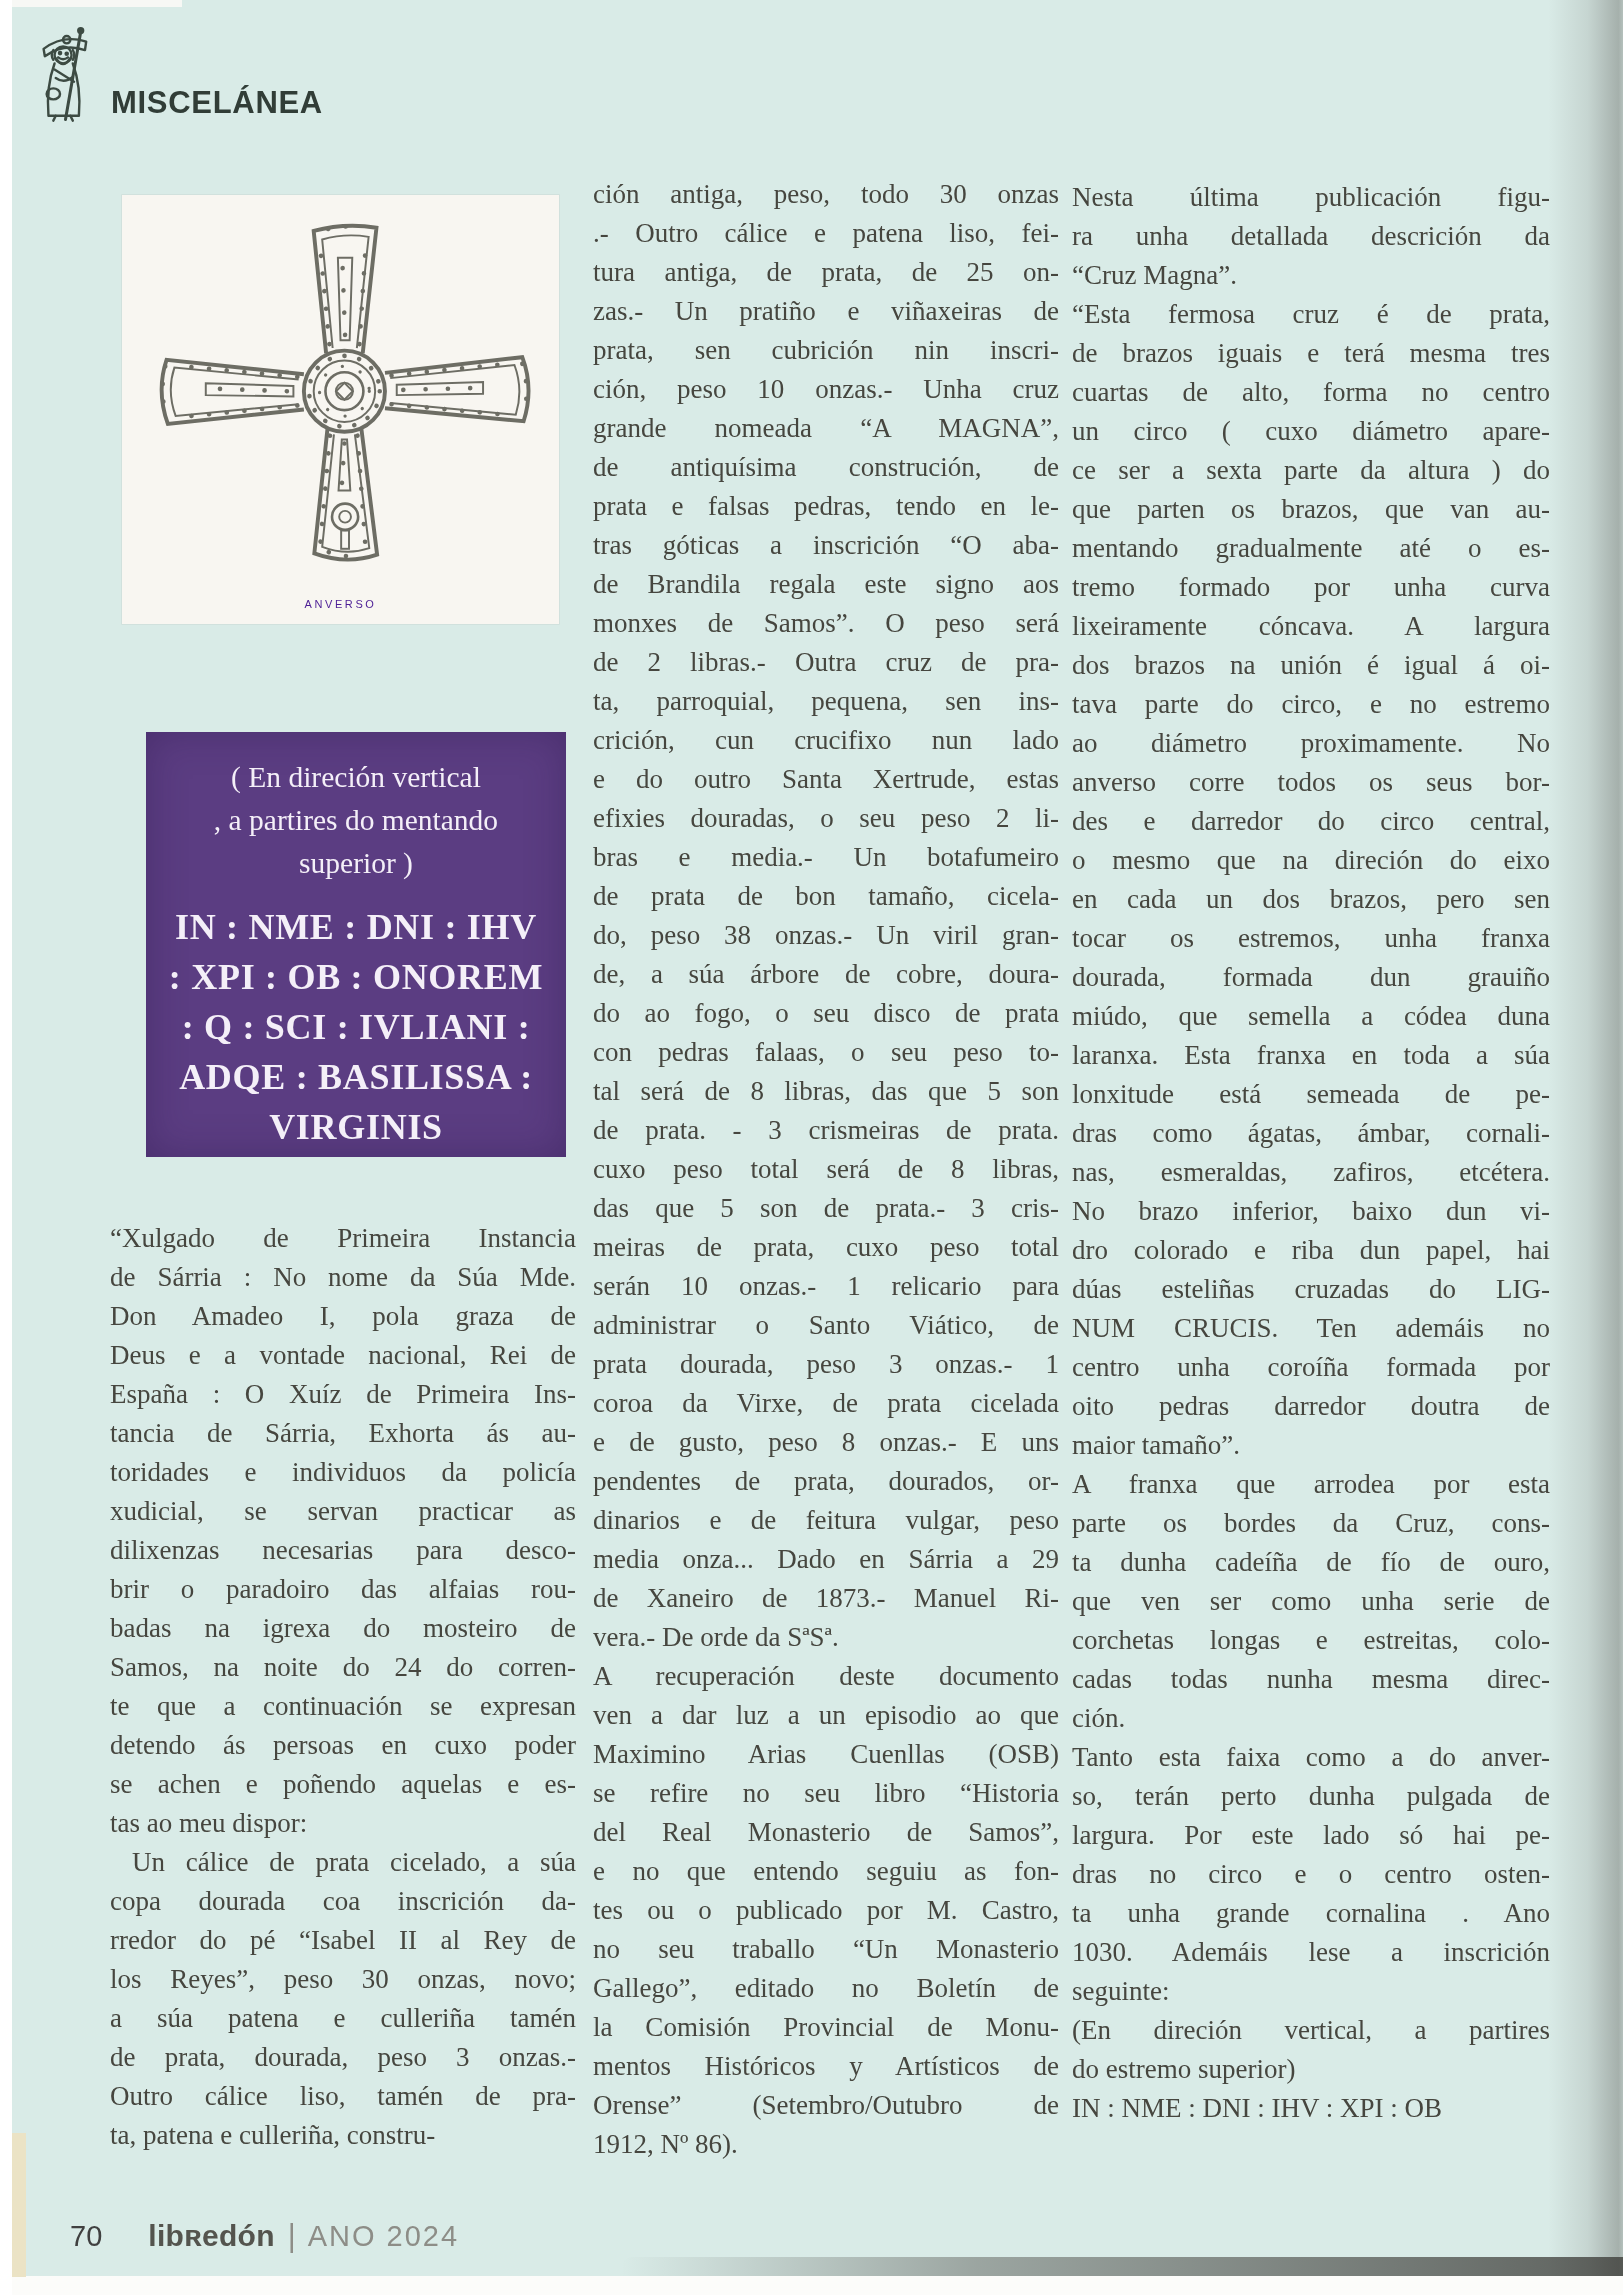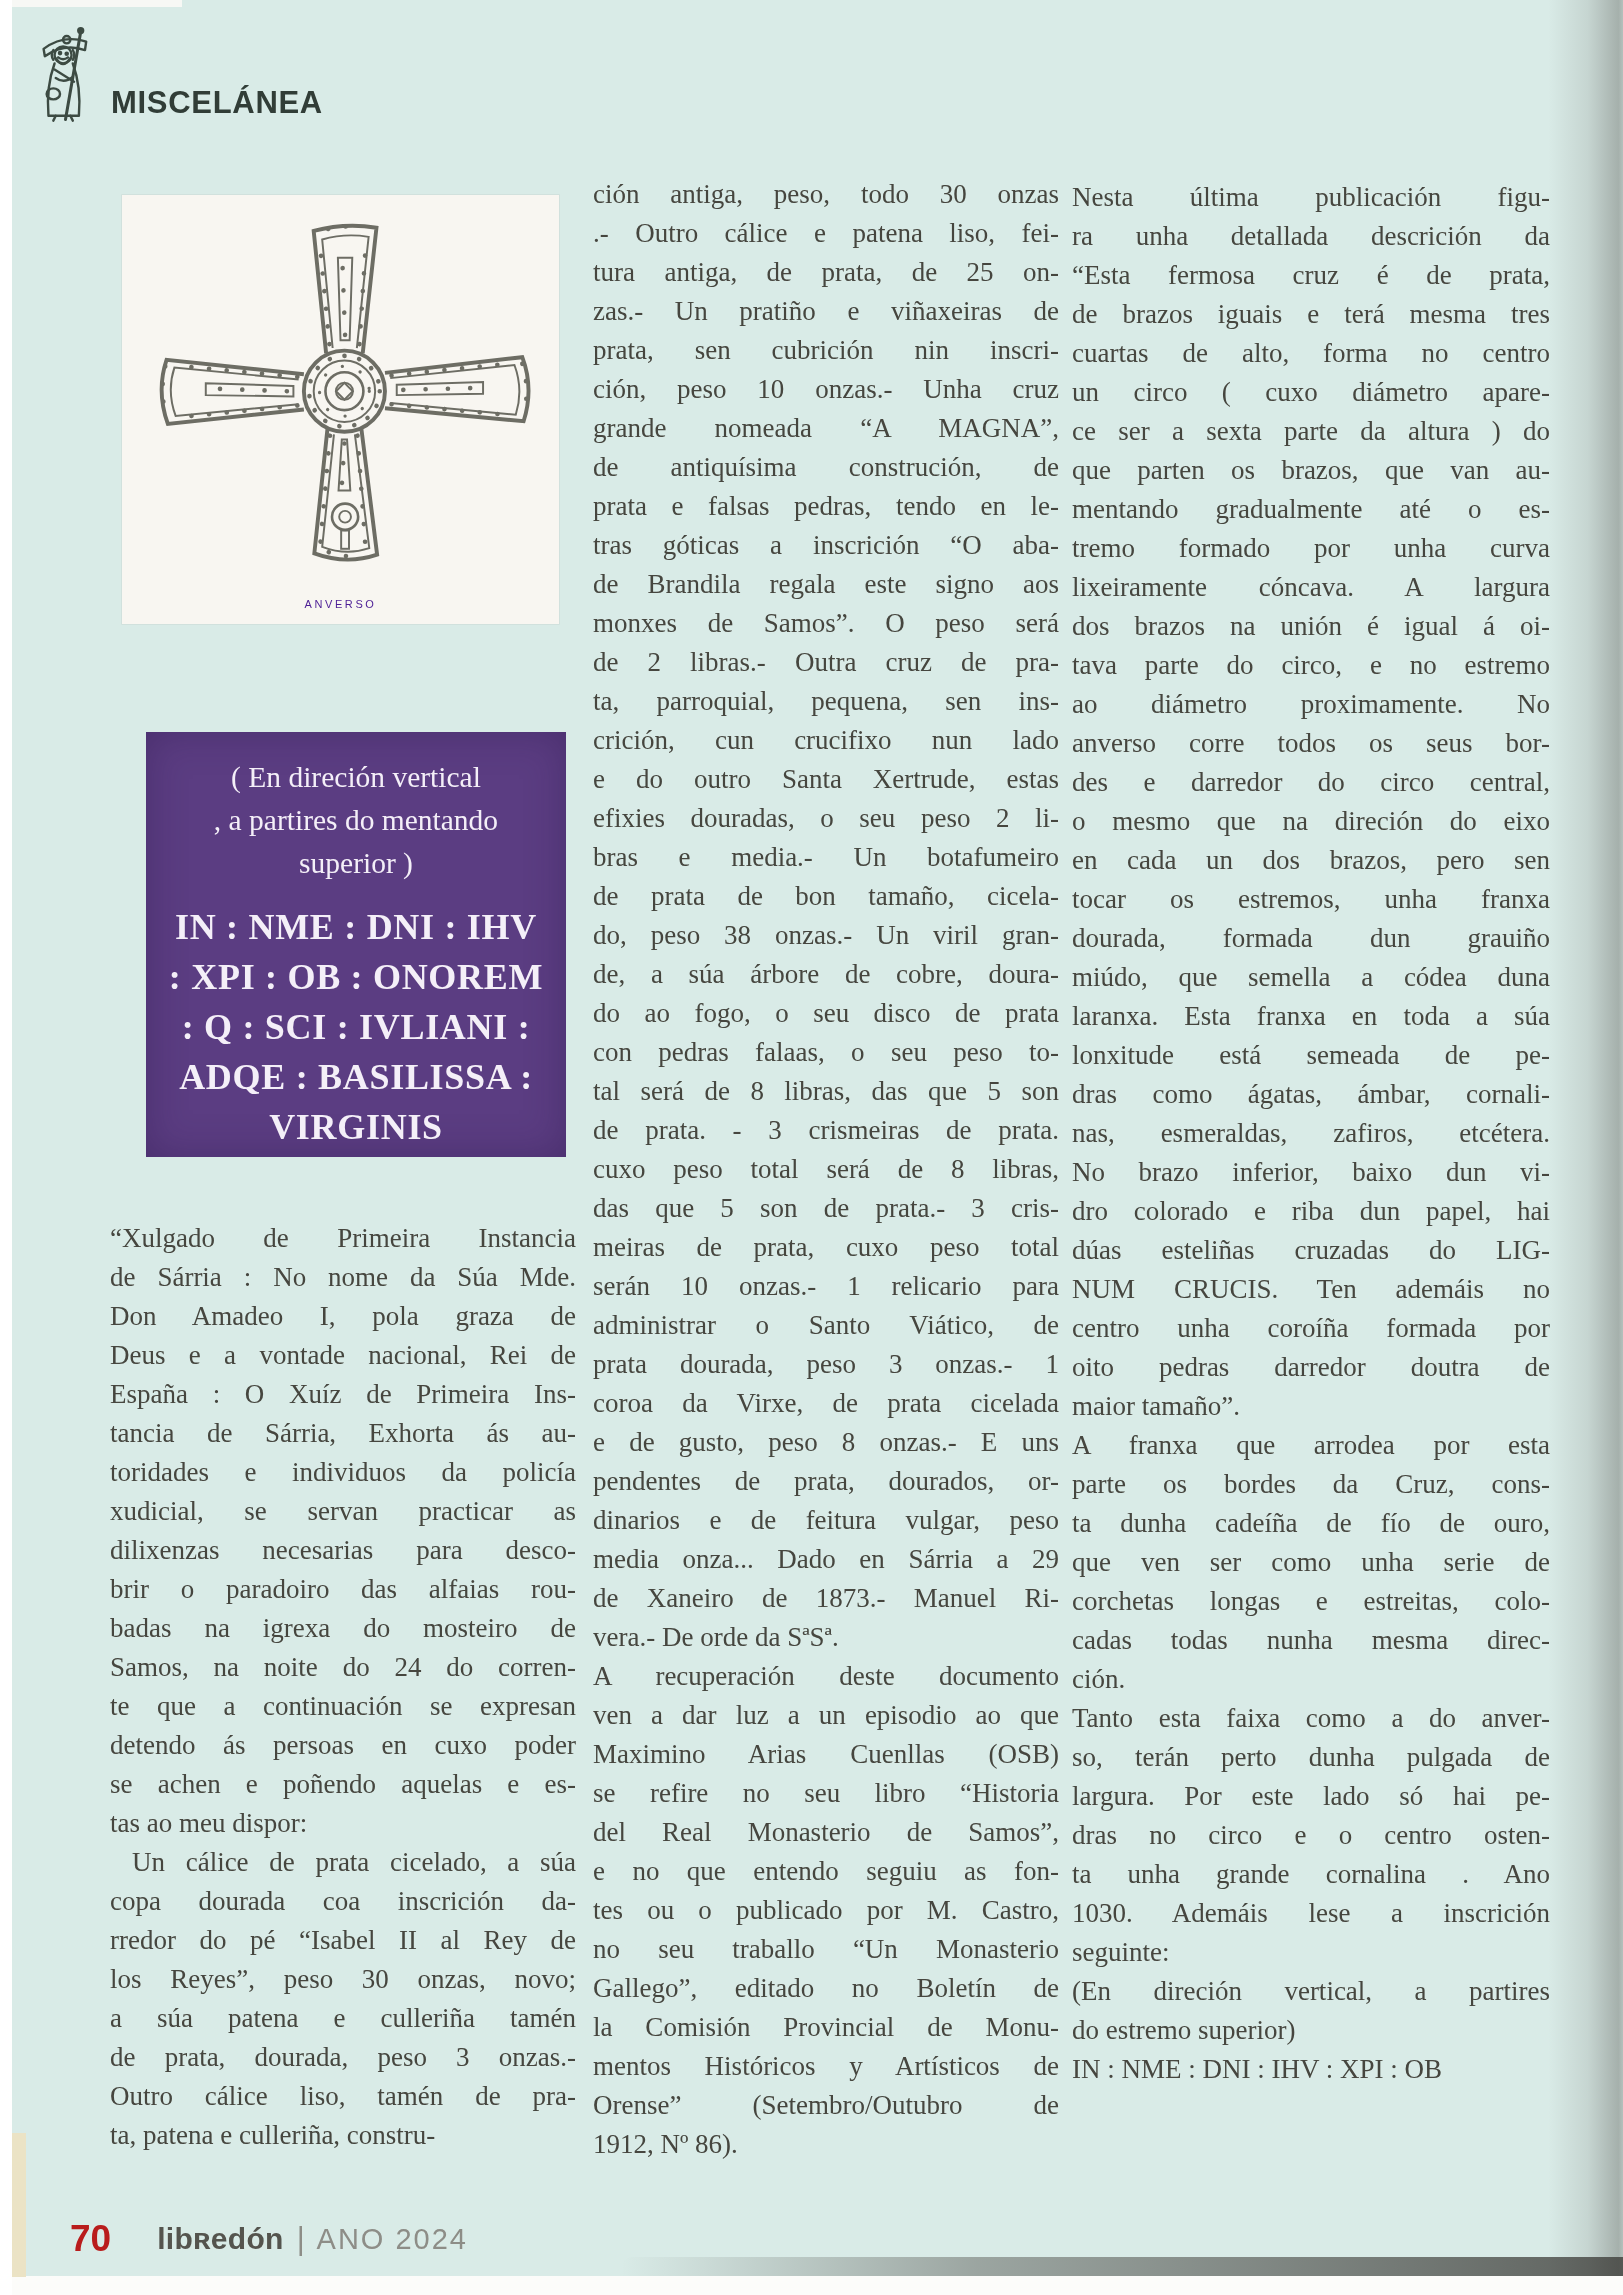--- a/index.html
+++ b/index.html
@@ -36,21 +36,21 @@
   .col2{left:581px;top:175px;width:466px;}
   .col3{left:1060px;top:178px;width:478px;}
   .para + .para{margin-top:0;}
   .para.indent .tline:first-child{text-indent:22px;}
   .tline{text-align:justify;text-align-last:justify;}
   .tline.lastline{text-align-last:left;}
 
   
   .footer{position:absolute;left:58px;top:2218px;display:flex;align-items:center;
         font-family:"Liberation Sans",sans-serif;}
-  .pagenum{font-weight:700;font-size:37px;color:#b91c1c;}
+  .pagenum{font-weight:400;font-size:29px;color:#404040;}
   .magname{margin-left:46px;font-weight:700;font-size:30px;color:#54544e;
         letter-spacing:0.3px;}
   .sep{margin:0 11.8px 0 13px;font-weight:300;font-size:31px;color:#8d8d87;}
   .year{font-size:29px;color:#8d8d87;letter-spacing:2px;}
 
   
   .edge-right{position:absolute;right:0;top:0;width:88px;height:2295px;
         background:linear-gradient(to right,rgba(100,100,95,0) 0%,
           rgba(100,100,95,0.16) 45%,rgba(88,88,83,0.40) 80%,
           rgba(150,150,145,0.25) 92%,rgba(225,225,220,0.55) 100%);
@@ -245,20 +245,21 @@
         <div class="tline">la Comisión Provincial de Monu-</div>
         <div class="tline">mentos Históricos y Artísticos de</div>
         <div class="tline">Orense” (Setembro/Outubro de</div>
         <div class="tline lastline">1912, Nº 86).</div>
       </div>
     </div>
   <div class="col col3" id="col3">
       <div class="para">
         <div class="tline">Nesta última publicación figu-</div>
         <div class="tline">ra unha detallada descrición da</div>
+        <div class="tline lastline">“Cruz Magna”.</div>
       </div>
       <div class="para">
         <div class="tline">“Esta fermosa cruz é de prata,</div>
         <div class="tline">de brazos iguais e terá mesma tres</div>
         <div class="tline">cuartas de alto, forma no centro</div>
         <div class="tline">un circo ( cuxo diámetro apare-</div>
         <div class="tline">ce ser a sexta parte da altura ) do</div>
         <div class="tline">que parten os brazos, que van au-</div>
         <div class="tline">mentando gradualmente até o es-</div>
         <div class="tline">tremo formado por unha curva</div>

